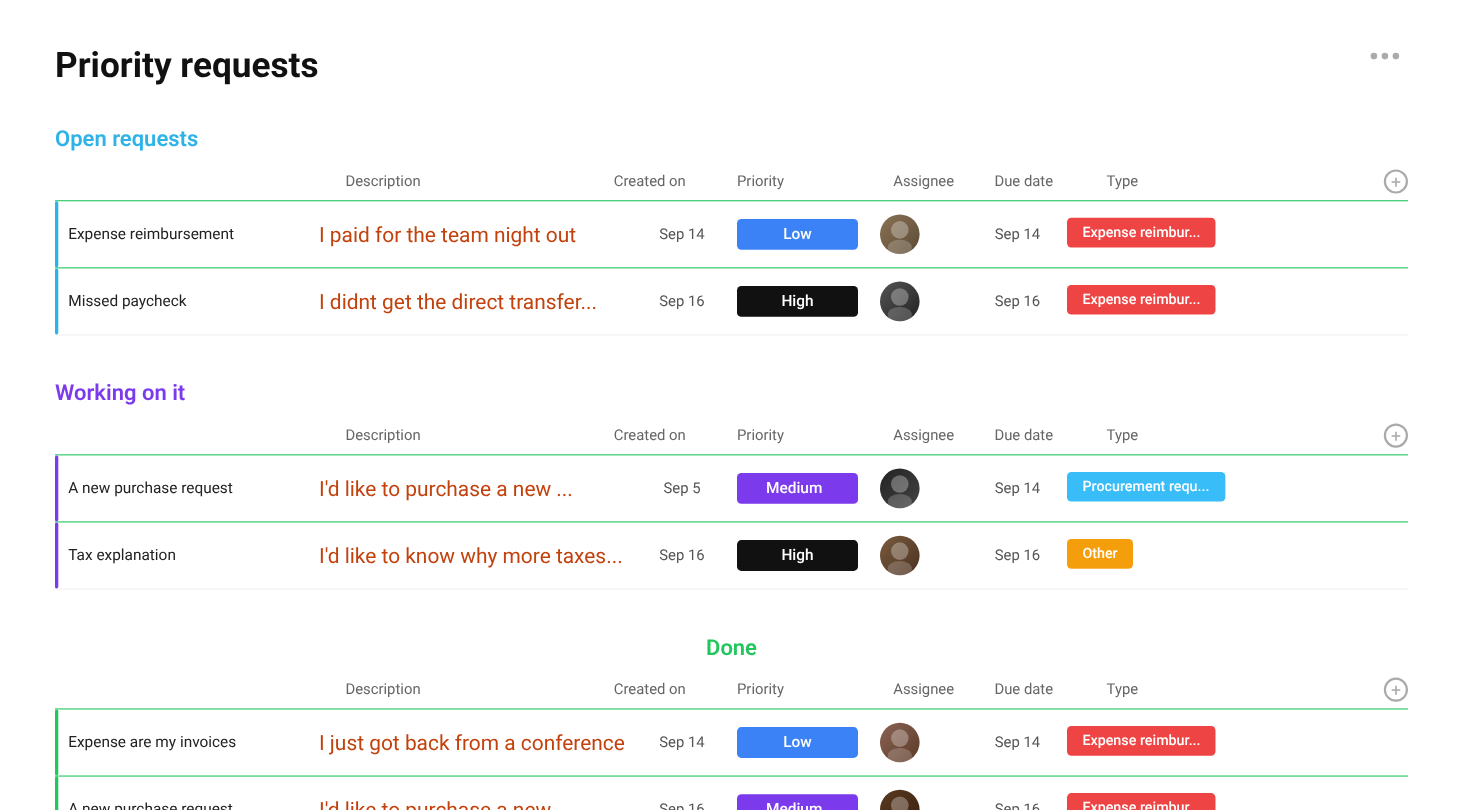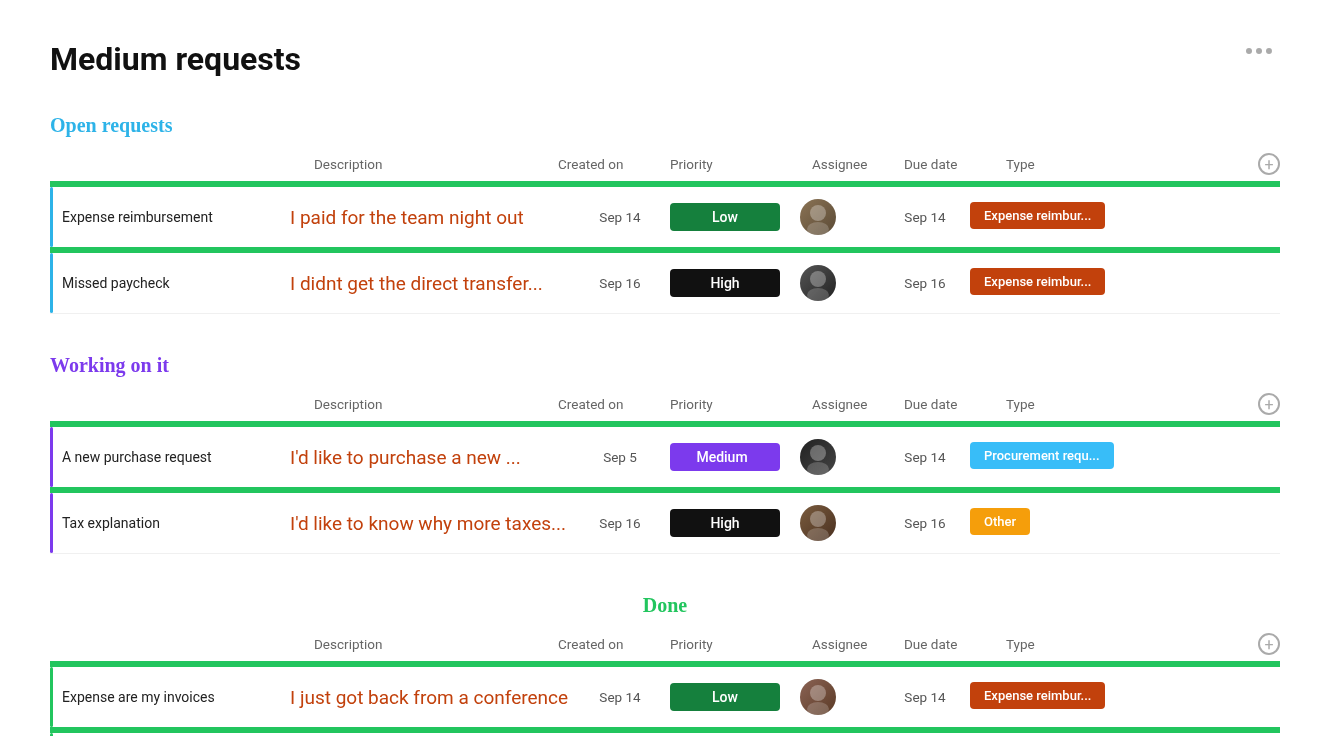--- a/index.html
+++ b/index.html
@@ -37,21 +37,20 @@
       background: #aaa;
       display: inline-block;
     }
 
     .section {
       margin-bottom: 40px;
     }
 
     .section-header {
       margin-bottom: 10px;
-      font-family: Liberation Serif, serif;
     }
 
     .section-title {
       font-size: 20px;
       font-weight: 600;
     }
     .section-title.open { color: #2db3e8; }
     .section-title.working { color: #7c3aed; }
     .section-title.done { color: #22c55e; text-align: center; }
 
@@ -69,21 +68,21 @@
       font-size: 13.5px;
     }
 
     .col-name { font-weight: 400; }
 
     .table-row {
       display: grid;
       grid-template-columns: 240px 1fr 100px 130px 80px 90px 1fr 30px;
       padding: 12px 0 12px 0;
       align-items: center;
-      border-top: 6px solid #22c55e;
+      border-top: 1px solid #22c55e;
       gap: 0;
       position: relative;
     }
 
     .table-row:last-child {
       border-bottom: 1px solid #f0f0f0;
     }
 
     .row-left-border {
       position: absolute;
@@ -115,21 +114,21 @@
       display: inline-block;
       padding: 6px 18px;
       border-radius: 4px;
       font-size: 14px;
       font-weight: 500;
       color: #fff;
       text-align: center;
       width: 110px;
     }
 
-    .priority-low { background: #15803d; }
+    .priority-low { background: #3b82f6; }
     .priority-medium { background: #7c3aed; padding-left: 12px; }
     .priority-high { background: #111; }
 
     .avatar-img {
       width: 36px;
       height: 36px;
       border-radius: 50%;
       background: #ccc;
       display: flex;
       align-items: center;
@@ -154,21 +153,21 @@
       font-size: 13px;
       font-weight: 500;
       color: #fff;
       text-align: center;
       white-space: nowrap;
       overflow: hidden;
       text-overflow: ellipsis;
       max-width: 180px;
     }
 
-    .type-expense { background: #c2410c; }
+    .type-expense { background: #ef4444; }
     .type-procurement { background: #38bdf8; }
     .type-other { background: #f59e0b; }
 
     .add-icon {
       width: 22px;
       height: 22px;
       border-radius: 50%;
       border: 2px solid #aaa;
       display: flex;
       align-items: center;
@@ -176,21 +175,21 @@
       color: #aaa;
       font-size: 16px;
       cursor: pointer;
       margin-left: auto;
     }
   </style>
 </head>
 <body>
 
 <div class="page-header">
-  <h1 class="page-title">Medium requests</h1>
+  <h1 class="page-title">Priority requests</h1>
   <div class="more-icon">
     <span></span>
     <span></span>
     <span></span>
   </div>
 </div>
 
 <div id="sections-container">
     <div class="section">
       <div class="section-header">

